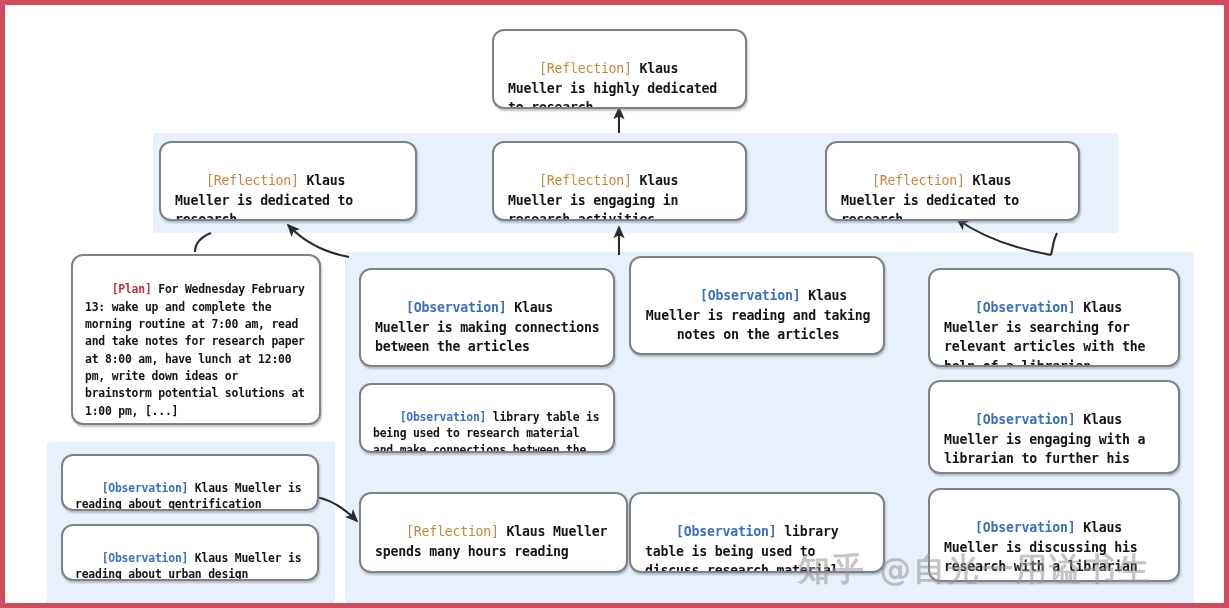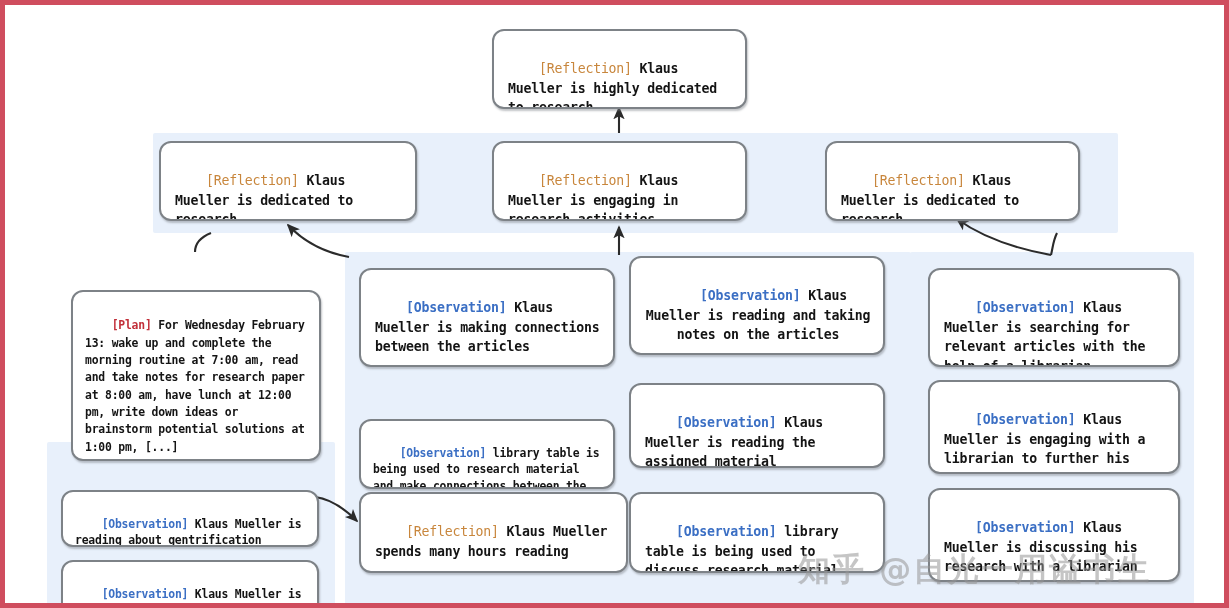--- a/index.html
+++ b/index.html
@@ -38,21 +38,20 @@
     line-height: 1.47;
     color: #141414;
     letter-spacing: -0.2px;
     white-space: pre-wrap;
     overflow: hidden;
   }
   .node.small {
     font-size: 11.4px;
     line-height: 1.42;
     padding: 8px 10px 8px 12px;
-    margin-top: 36px;
   }
   .tag-reflection { color: #c8863c; font-weight: normal; }
   .tag-observation { color: #3b6fc4; font-weight: bold; }
   .tag-plan { color: #c2303a; font-weight: bold; }
   .body-text { color: #141414; }
 
   svg.arrows {
     position: absolute;
     left: 0;
     top: 0;
@@ -141,23 +140,20 @@
   </div>
 
   <div class="node" style="left:354px; top:487px; width:269px; height:81px;">
     <span class="tag-reflection">[Reflection]</span><span class="body-text"> Klaus Mueller spends many hours reading</span>
   </div>
 
   <div class="node" style="left:624px; top:251px; width:256px; height:99px;text-align:center;">
     <span class="tag-observation">[Observation]</span><span class="body-text"> Klaus Mueller is reading and taking notes on the articles</span>
   </div>
 
-  <div class="node" style="left:624px; top:378px; width:256px; height:85px;">
-    <span class="tag-observation">[Observation]</span><span class="body-text"> Klaus Mueller is reading the assigned material</span>
-  </div>
 
   <div class="node" style="left:624px; top:487px; width:256px; height:81px;">
     <span class="tag-observation">[Observation]</span><span class="body-text"> library table is being used to discuss research material</span>
   </div>
 
   <div class="node" style="left:923px; top:263px; width:252px; height:99px;">
     <span class="tag-observation">[Observation]</span><span class="body-text"> Klaus Mueller is searching for relevant articles with the help of a librarian</span>
   </div>
 
   <div class="node" style="left:923px; top:375px; width:252px; height:94px;">

